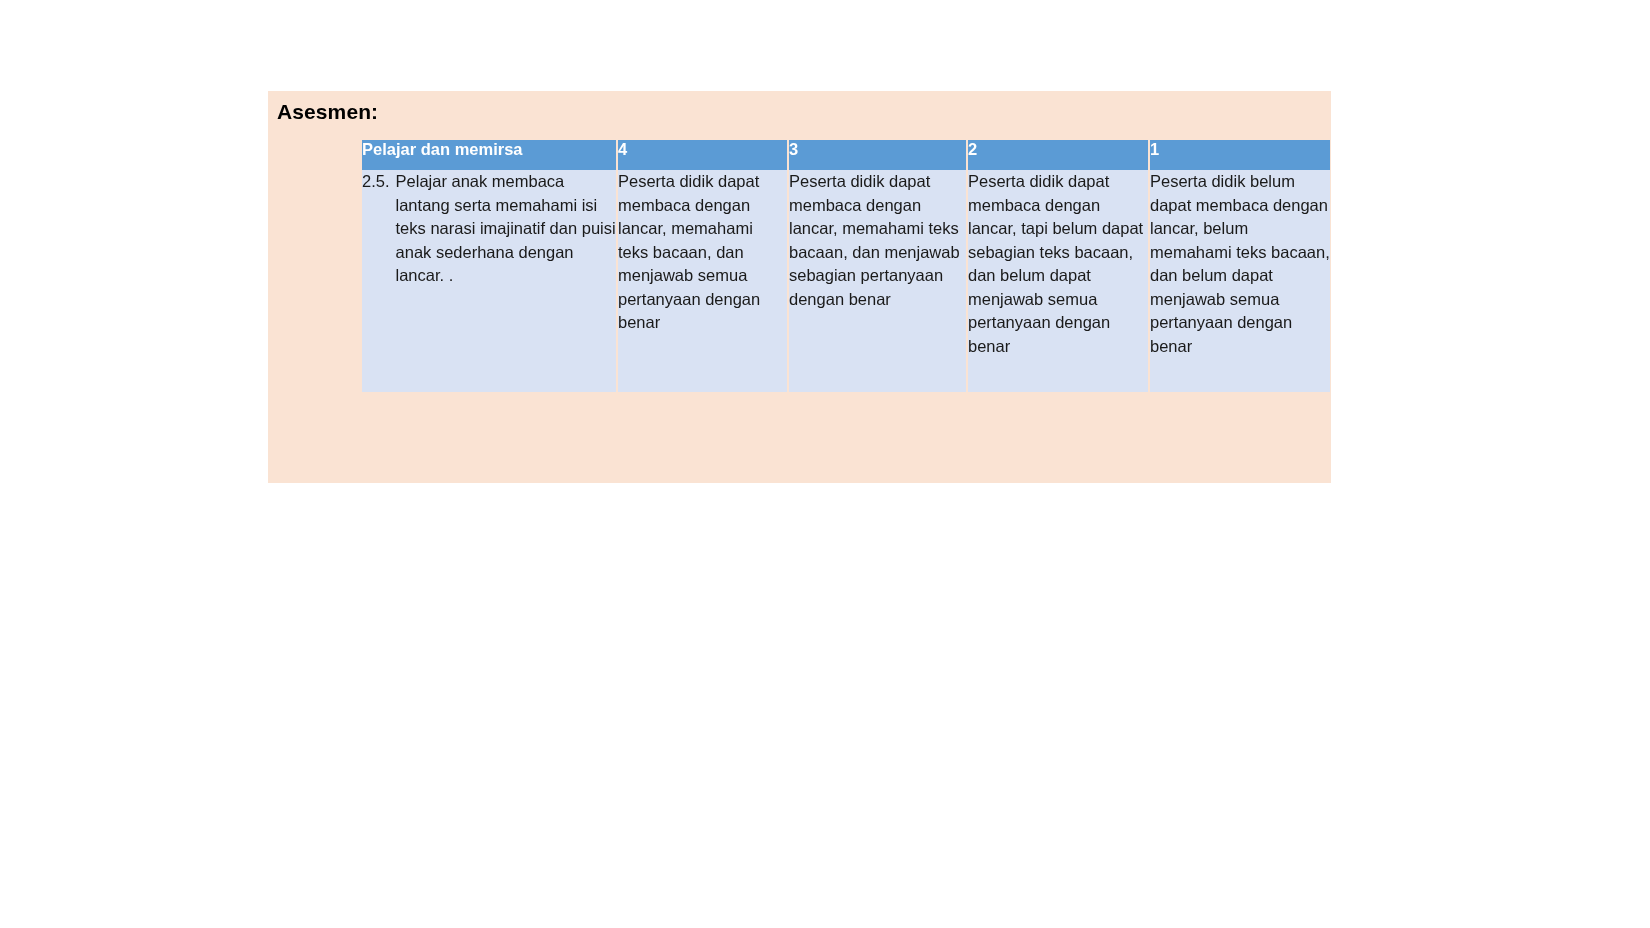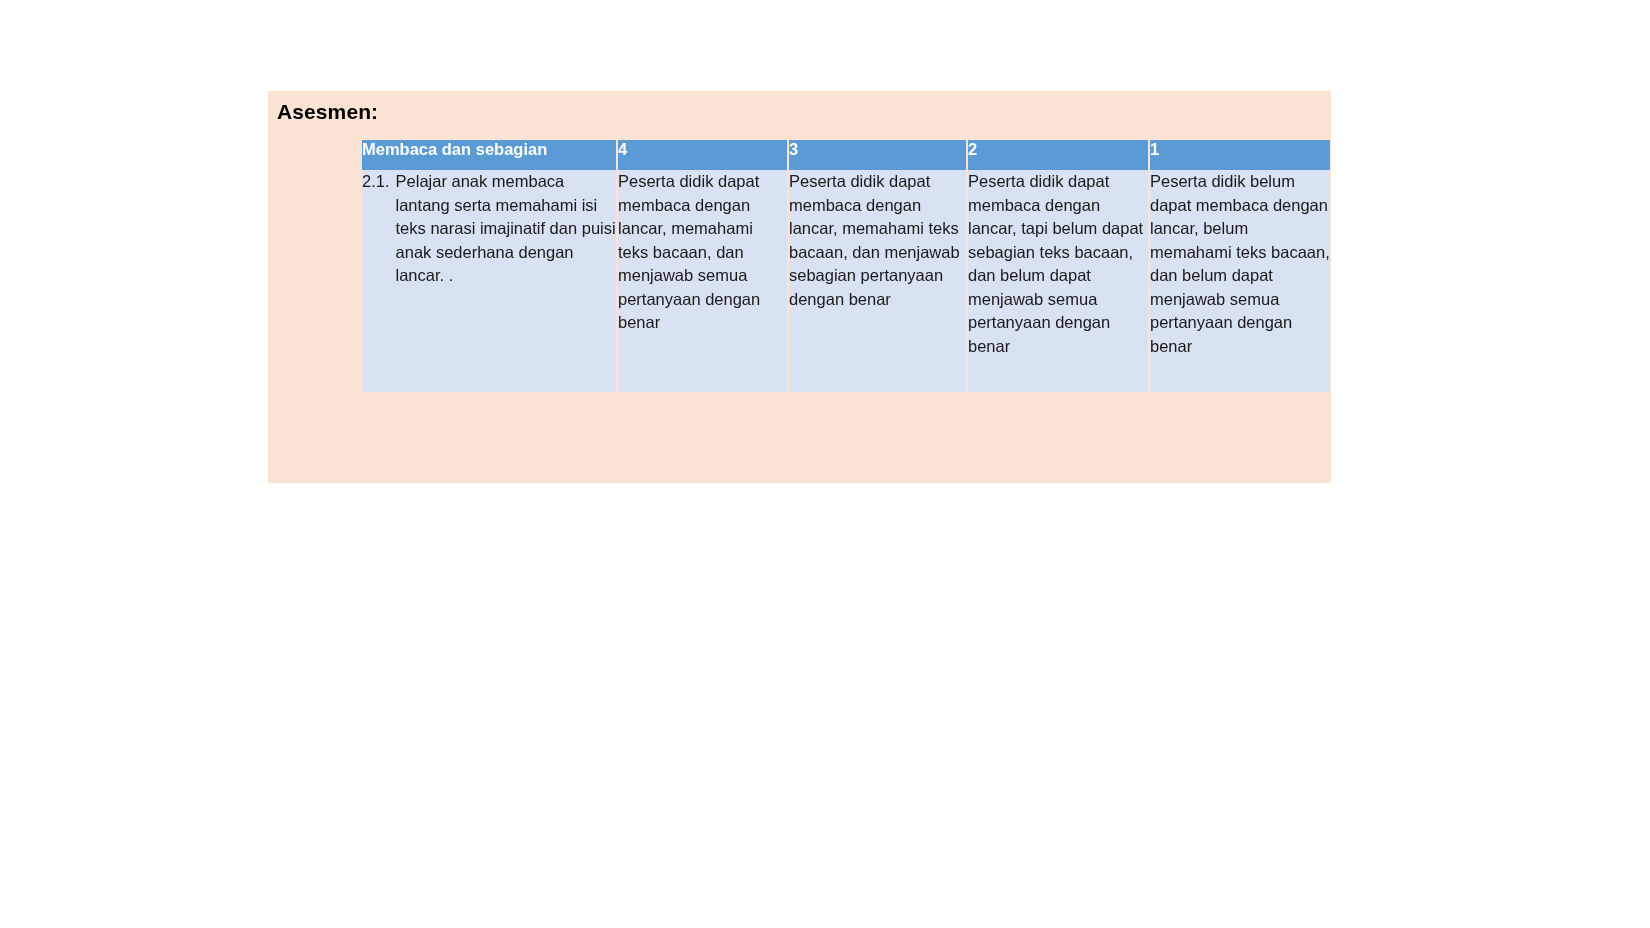--- a/index.html
+++ b/index.html
@@ -110,32 +110,32 @@
   <table class="rubric-table">
     <colgroup>
       <col class="col-criterion">
       <col class="col-4">
       <col class="col-3">
       <col class="col-2">
       <col class="col-1">
     </colgroup>
     <thead>
       <tr>
-        <th class="hdr-cell">Membaca dan sebagian</th>
+        <th class="hdr-cell">Pelajar dan memirsa</th>
         <th class="hdr-cell">4</th>
         <th class="hdr-cell">3</th>
         <th class="hdr-cell">2</th>
         <th class="hdr-cell">1</th>
       </tr>
     </thead>
     <tbody>
       <tr>
         <td class="body-cell">
           <div class="numbered">
-            <span class="num">2.1.</span>
+            <span class="num">2.5.</span>
             <span class="txt">Pelajar anak membaca lantang serta memahami isi teks narasi imajinatif dan puisi anak sederhana dengan lancar. .</span>
           </div>
         </td>
         <td class="body-cell">
           <span class="cell-text">Peserta didik dapat membaca dengan lancar, memahami teks bacaan, dan menjawab semua pertanyaan dengan benar</span>
         </td>
         <td class="body-cell">
           <span class="cell-text">Peserta didik dapat membaca dengan lancar, memahami teks bacaan, dan menjawab sebagian pertanyaan dengan benar</span>
         </td>
         <td class="body-cell">

